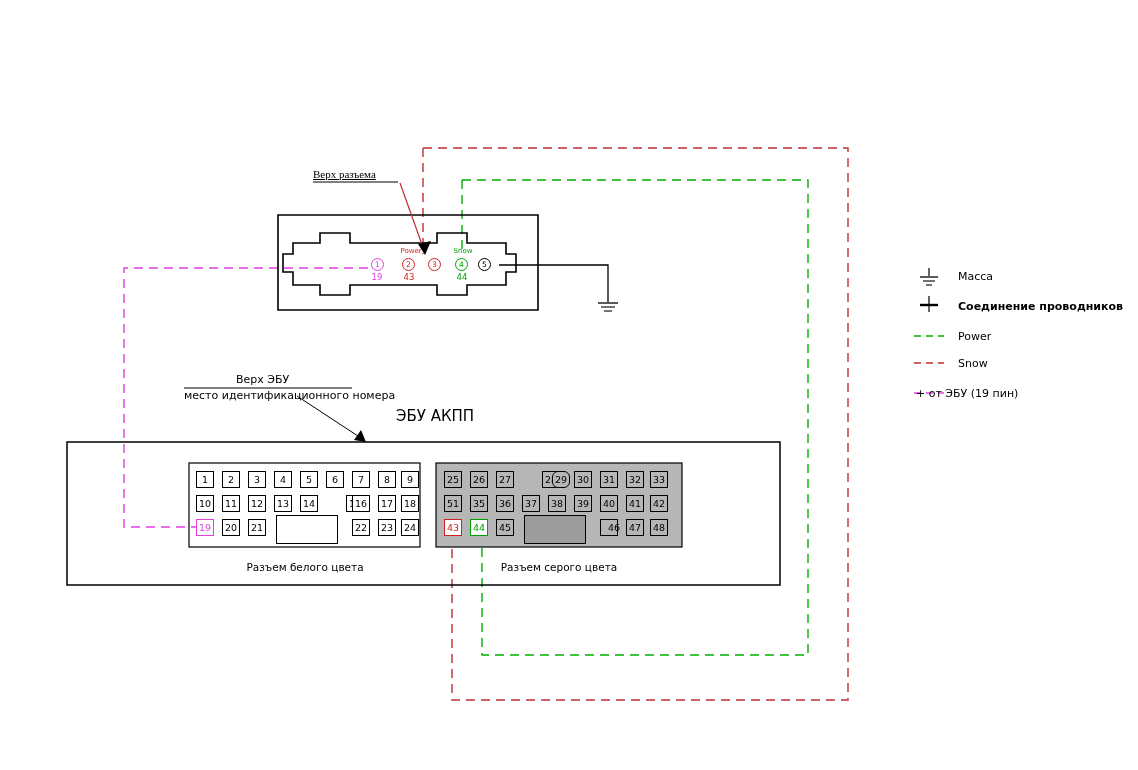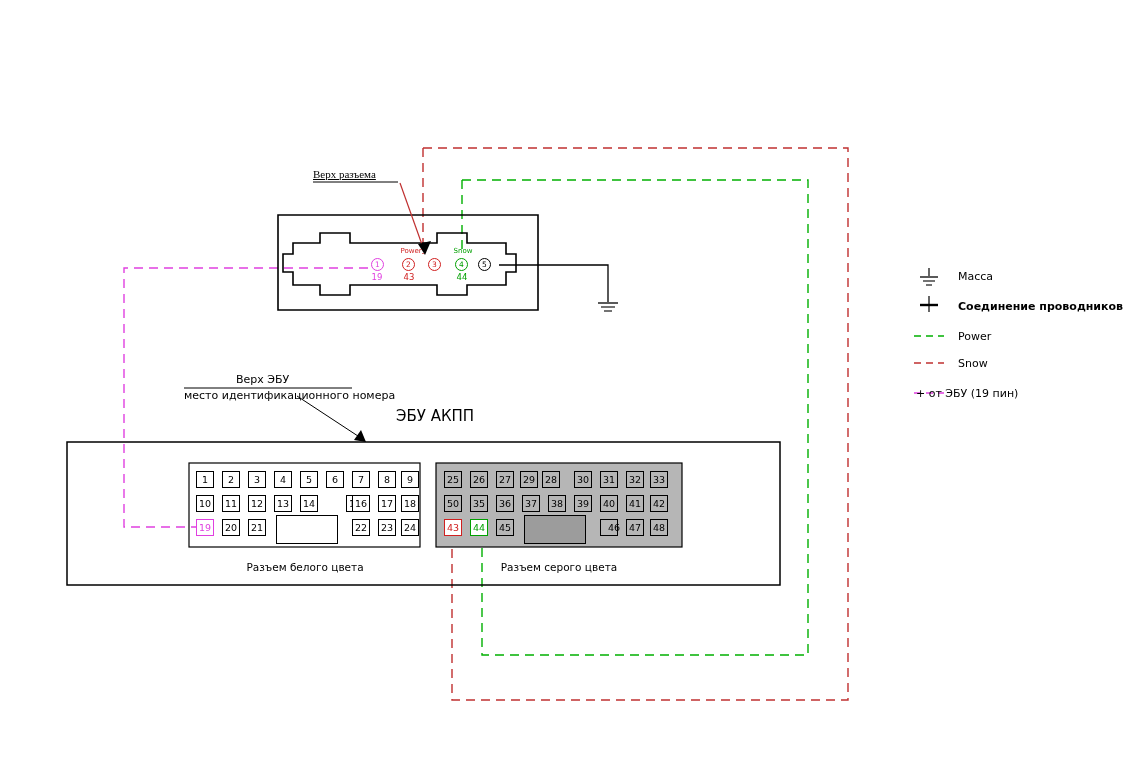--- a/index.html
+++ b/index.html
@@ -216,27 +216,27 @@
   <div class="cell" style="left:248px; top:519px;">21</div>
   <div class="cell" style="left:352px; top:519px;">22</div>
   <div class="cell" style="left:378px; top:519px;">23</div>
   <div class="cell" style="left:401px; top:519px;">24</div>
   <div style="position:absolute; left:276px; top:515px; width:62px; height:29px; border:1px solid #000; box-sizing:border-box; background:#fff;"></div>
 
   <div class="cell grey" style="left:444px; top:471px;">25</div>
   <div class="cell grey" style="left:470px; top:471px;">26</div>
   <div class="cell grey" style="left:496px; top:471px;">27</div>
   <div class="cell grey" style="left:522px; top:471px;margin-left:20px;">28</div>
-  <div class="cell grey" style="left:520px; top:471px;">29</div>
+  <div class="cell grey" style="left:552px; top:471px;border-radius:6px;">29</div>
   <div class="cell grey" style="left:574px; top:471px;">30</div>
   <div class="cell grey" style="left:600px; top:471px;">31</div>
   <div class="cell grey" style="left:626px; top:471px;">32</div>
   <div class="cell grey" style="left:650px; top:471px;">33</div>
 
-  <div class="cell grey" style="left:444px; top:495px;">50</div>
+  <div class="cell grey" style="left:444px; top:495px;">51</div>
   <div class="cell grey" style="left:470px; top:495px;">35</div>
   <div class="cell grey" style="left:496px; top:495px;">36</div>
   <div class="cell grey" style="left:522px; top:495px;">37</div>
   <div class="cell grey" style="left:548px; top:495px;">38</div>
   <div class="cell grey" style="left:574px; top:495px;">39</div>
   <div class="cell grey" style="left:600px; top:495px;">40</div>
   <div class="cell grey" style="left:626px; top:495px;">41</div>
   <div class="cell grey" style="left:650px; top:495px;">42</div>
 
   <div class="cell hl-red" style="left:444px; top:519px;">43</div>

